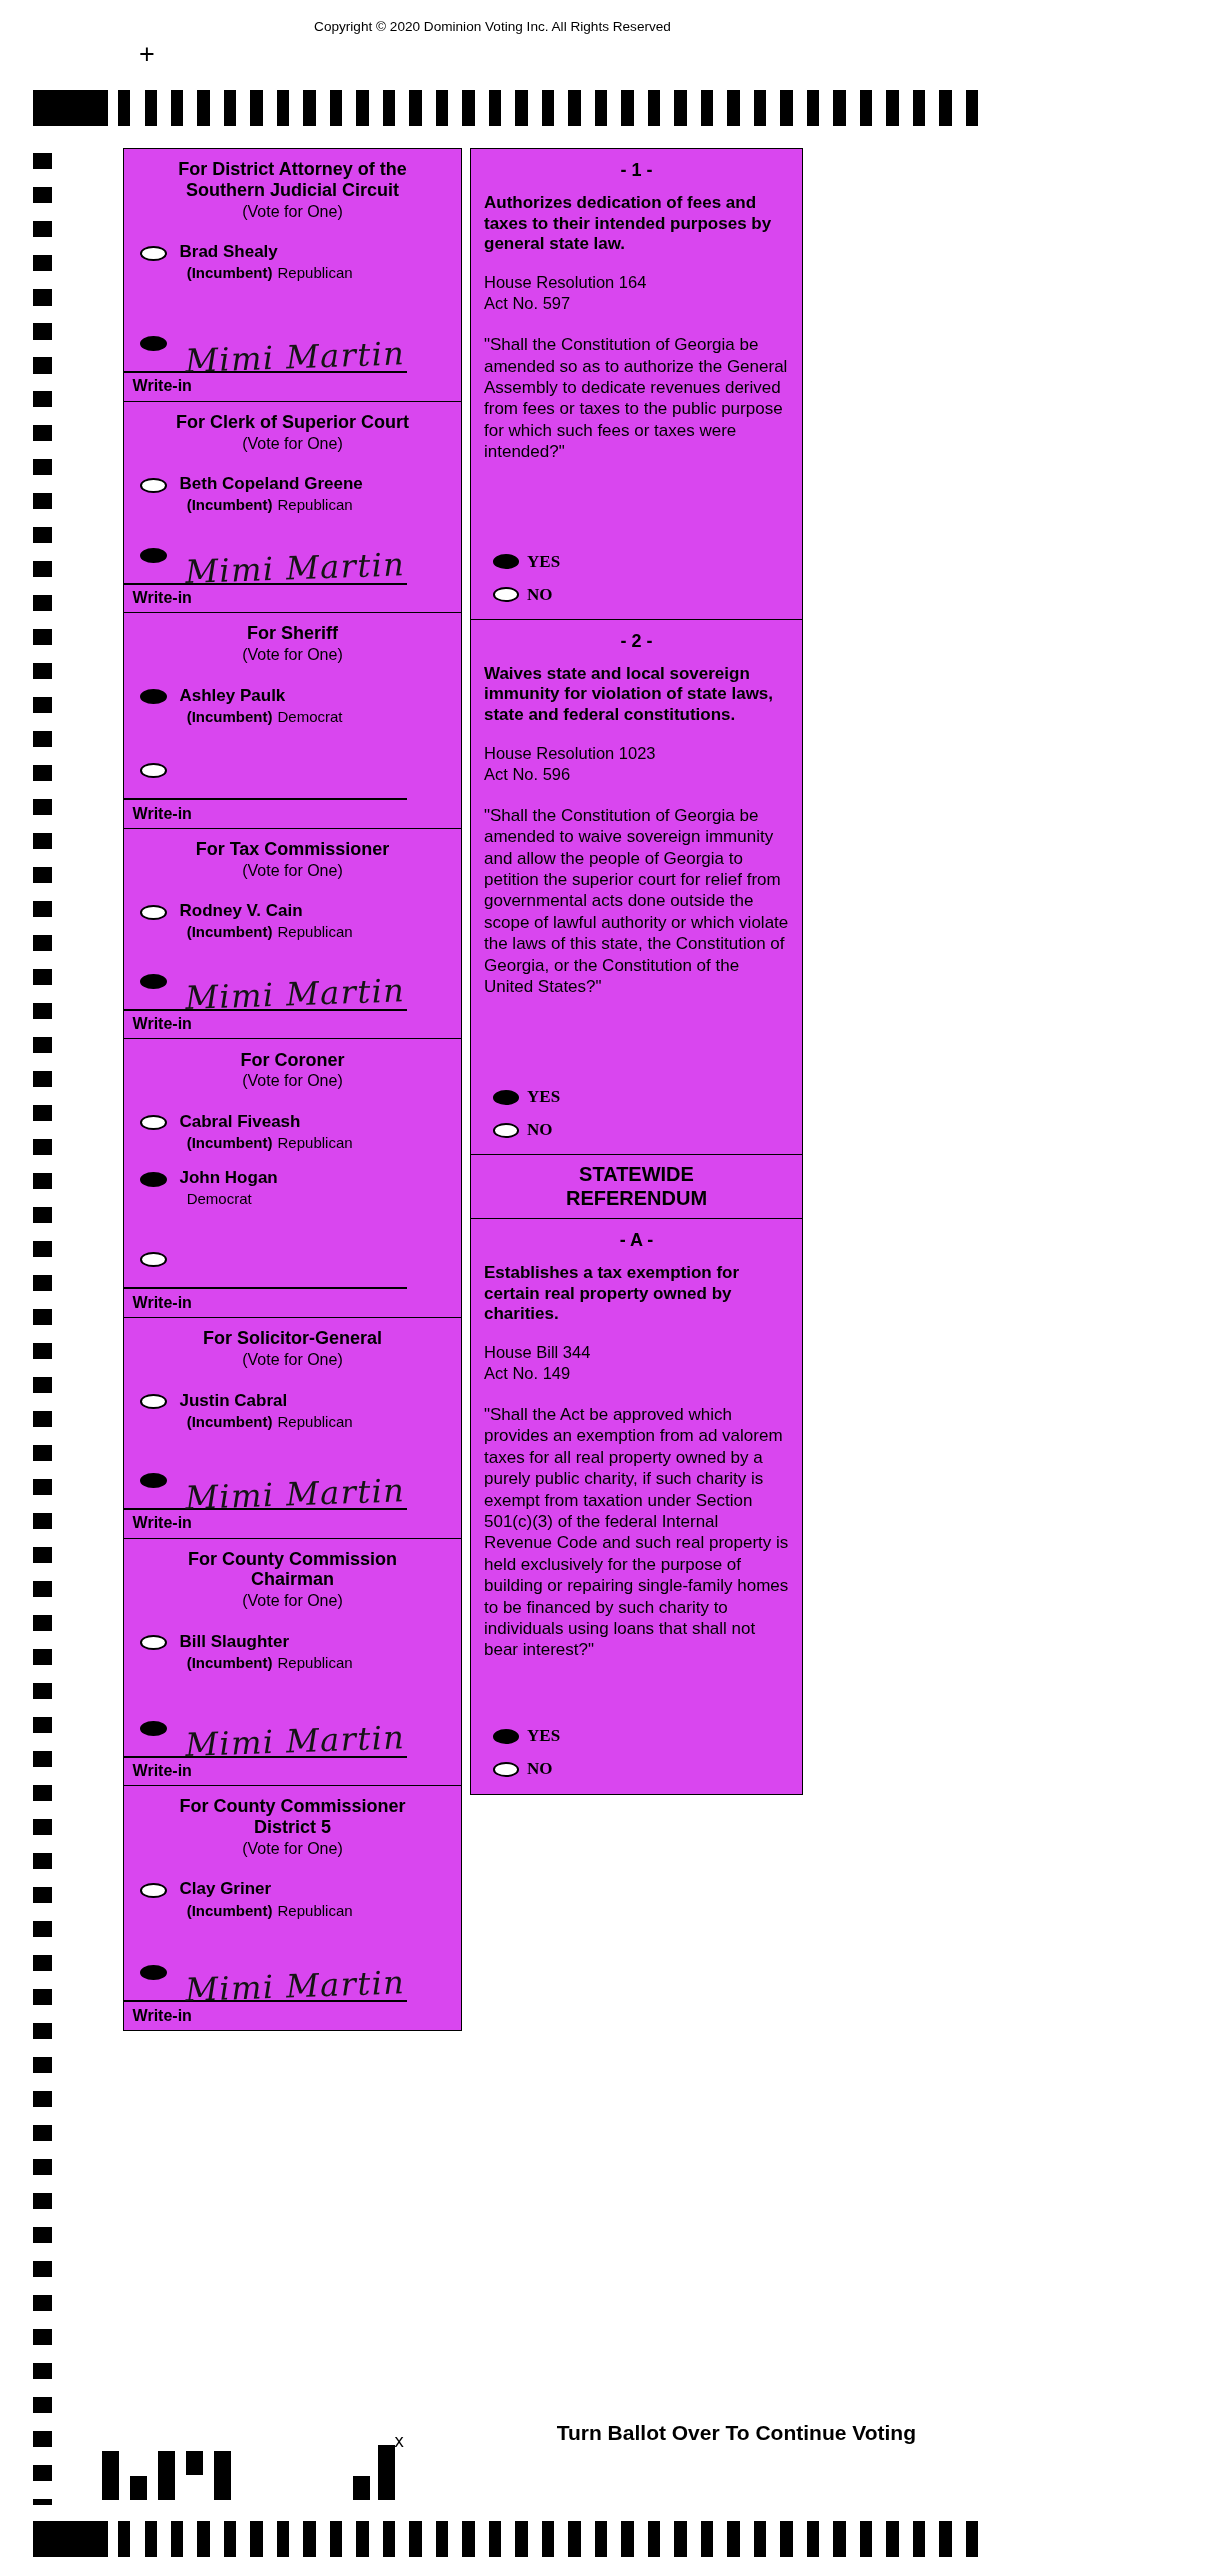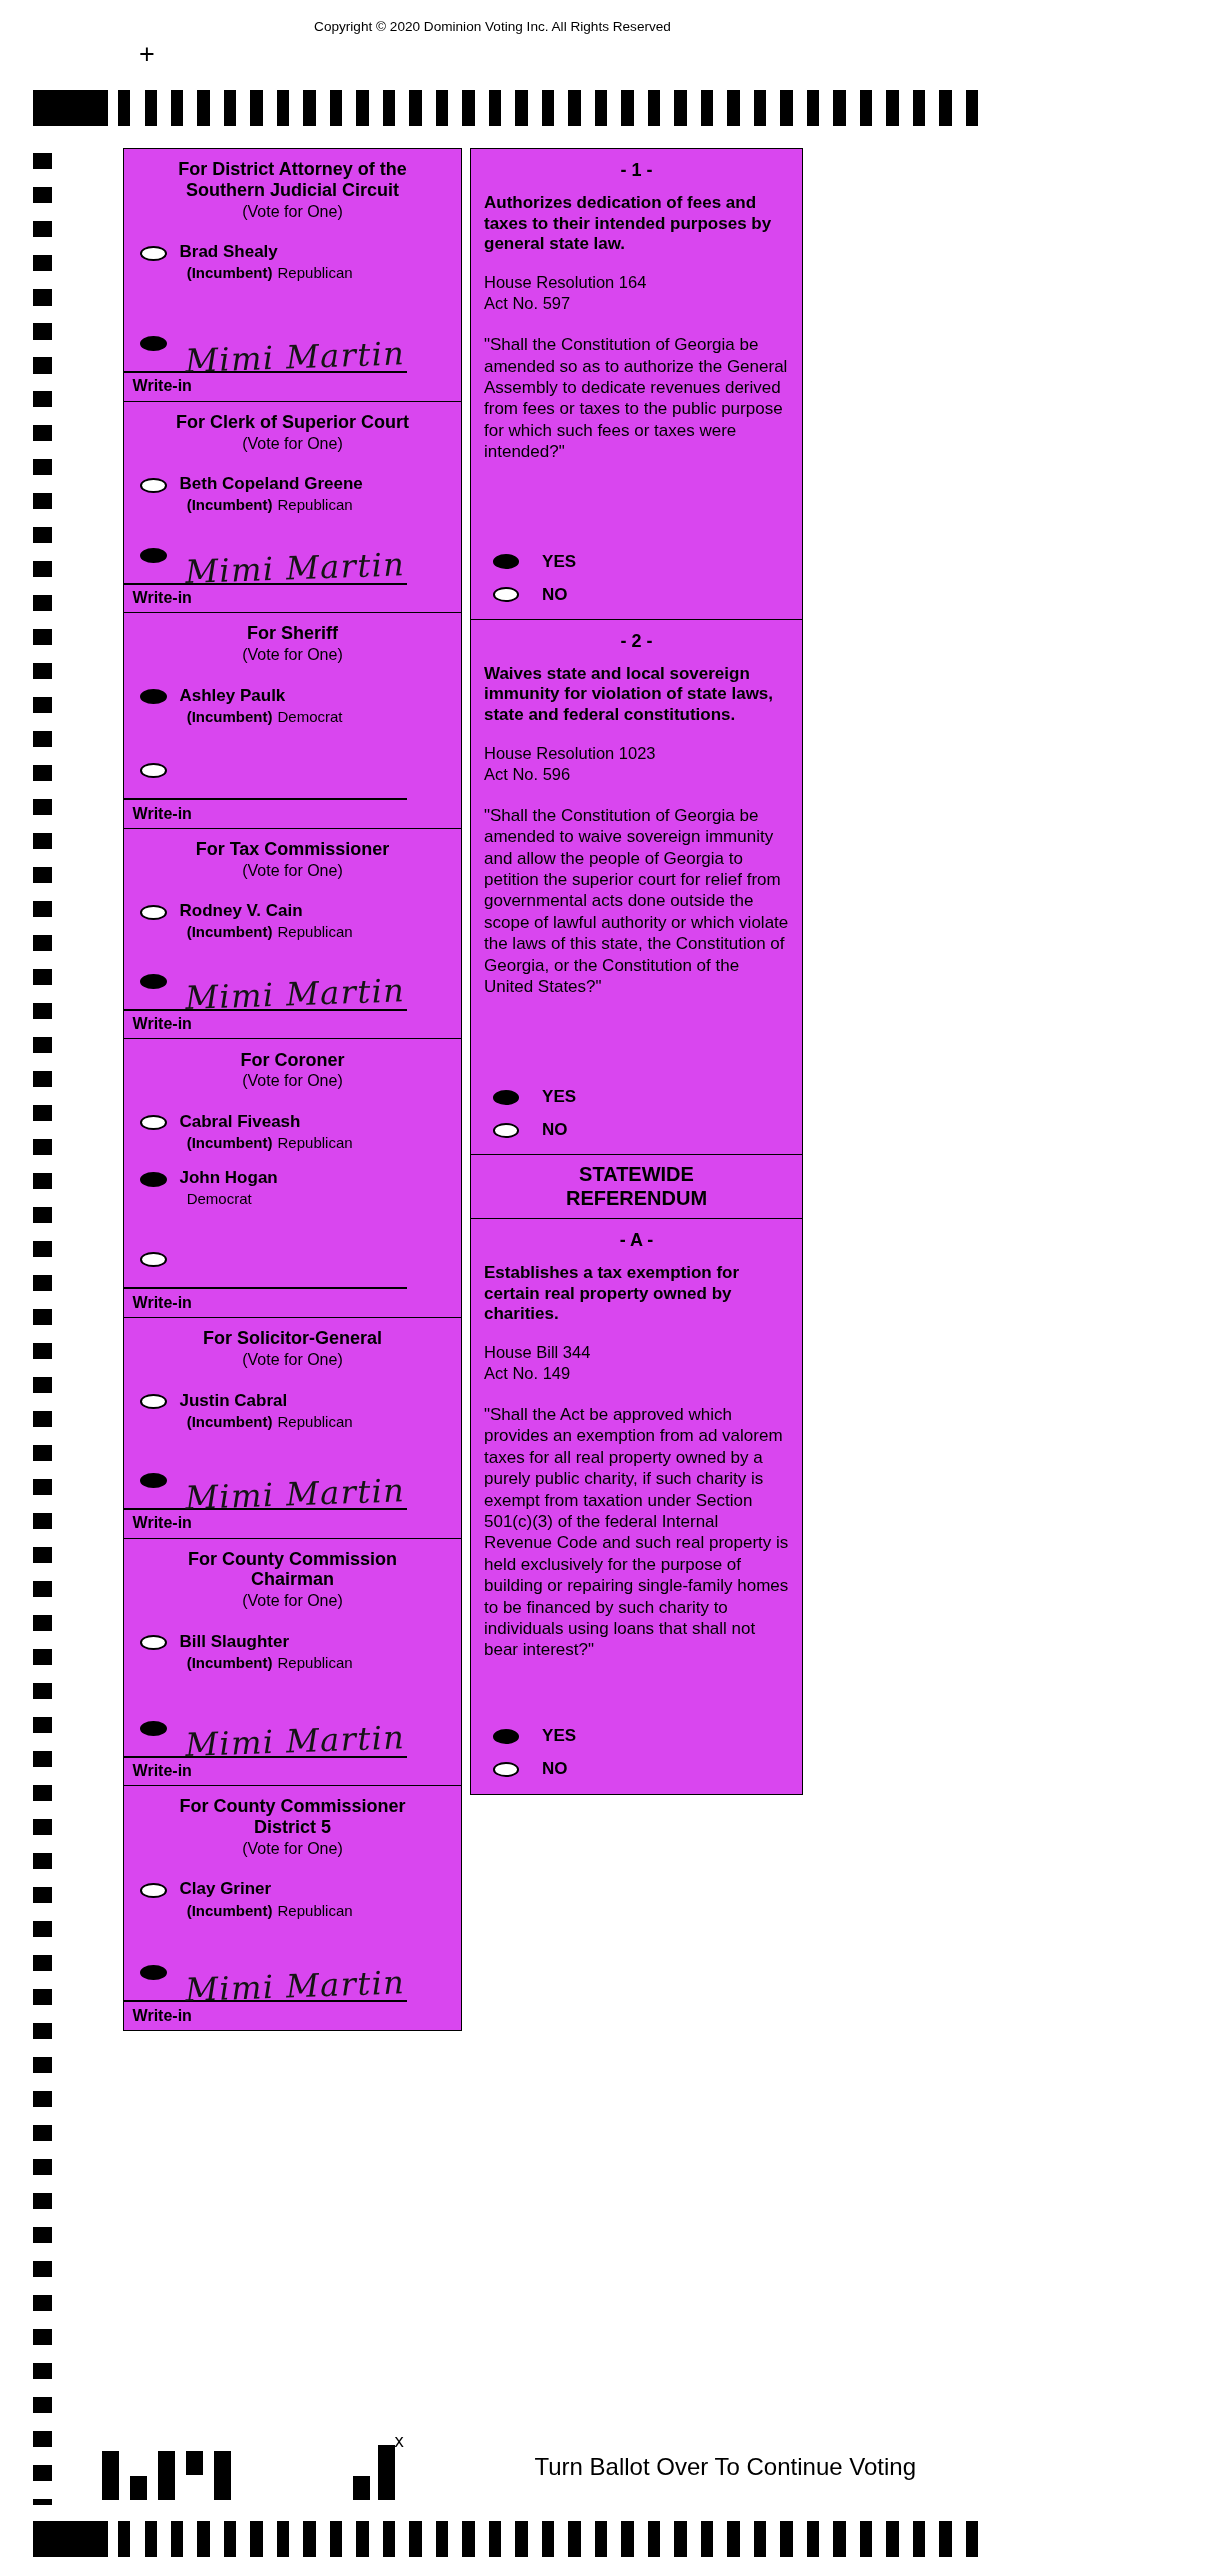--- a/index.html
+++ b/index.html
@@ -11,21 +11,21 @@
   }
 
   
   .tm-big { position:absolute; background:#000; }
   .tm-row { position:absolute; background:repeating-linear-gradient(90deg,#000 0 12.2px, transparent 12.2px 26.5px); }
   .tm-col { position:absolute; background:repeating-linear-gradient(180deg,#000 0 16.5px, transparent 16.5px 34px); }
   .code-mark { position:absolute; background:#000; }
 
   .copyright { position:absolute; top:18.6px; left:0; width:100%; text-align:center; font-size:13.6px; }
   .plus-mark { position:absolute; left:139px; top:39px; font-size:27px; }
-  .turn-over { position:absolute; top:2421px; right:69px; font-weight:normal; font-size:24px;margin-top:32px; }
+  .turn-over { position:absolute; top:2421px; right:69px; font-weight:bold; font-size:21px; }
   .cursor-x { position:absolute; left:394px; top:2431px; font-size:17px; font-family:"DejaVu Sans Mono",monospace; }
   .compass { position:absolute; left:1145px; top:2441px; }
 
   
   .col-left  { position:absolute; left:123px; top:148px; width:339px; }
   .col-right { position:absolute; left:470px; top:148px; width:333px; }
   .box { border:1.4px solid #000; background:#d946ef; }
   .box + .box { margin-top:-1.4px; }
 
   
@@ -52,21 +52,21 @@
 
   
   .mhead { display:flex; align-items:center; justify-content:center; text-align:center;
            font-weight:bold; font-size:20px; line-height:1.18; white-space:pre-line; }
   .measure { display:flex; flex-direction:column; padding:7.2px 13px 11.5px; }
   .m-num { text-align:center; font-weight:bold; font-size:18px; margin:4.3px 0 11.5px; }
   .m-summary { font-weight:bold; font-size:17px; line-height:1.22; }
   .m-refs { font-size:16.5px; line-height:1.27; margin-top:17px; }
   .m-question { font-size:17px; line-height:1.26; margin-top:20px; }
   .choices { margin-top:auto; padding-bottom:2.9px; }
-  .choice { display:flex; align-items:center; gap:23px; padding-left:8.6px; margin-top:13px; }
+  .choice { display:flex; align-items:center; gap:8px; padding-left:8.6px; margin-top:13px;font-family:Liberation Serif, serif; }
   .choice-label { font-weight:bold; font-size:17px; }
 
   
   .oval { display:inline-block; width:26.5px; height:15px; border:2.2px solid #000;
           border-radius:50%; background:#fff; flex:none; }
   .oval[data-filled="true"] { background:#000; }
 </style>
 </head>
 <body>
 

